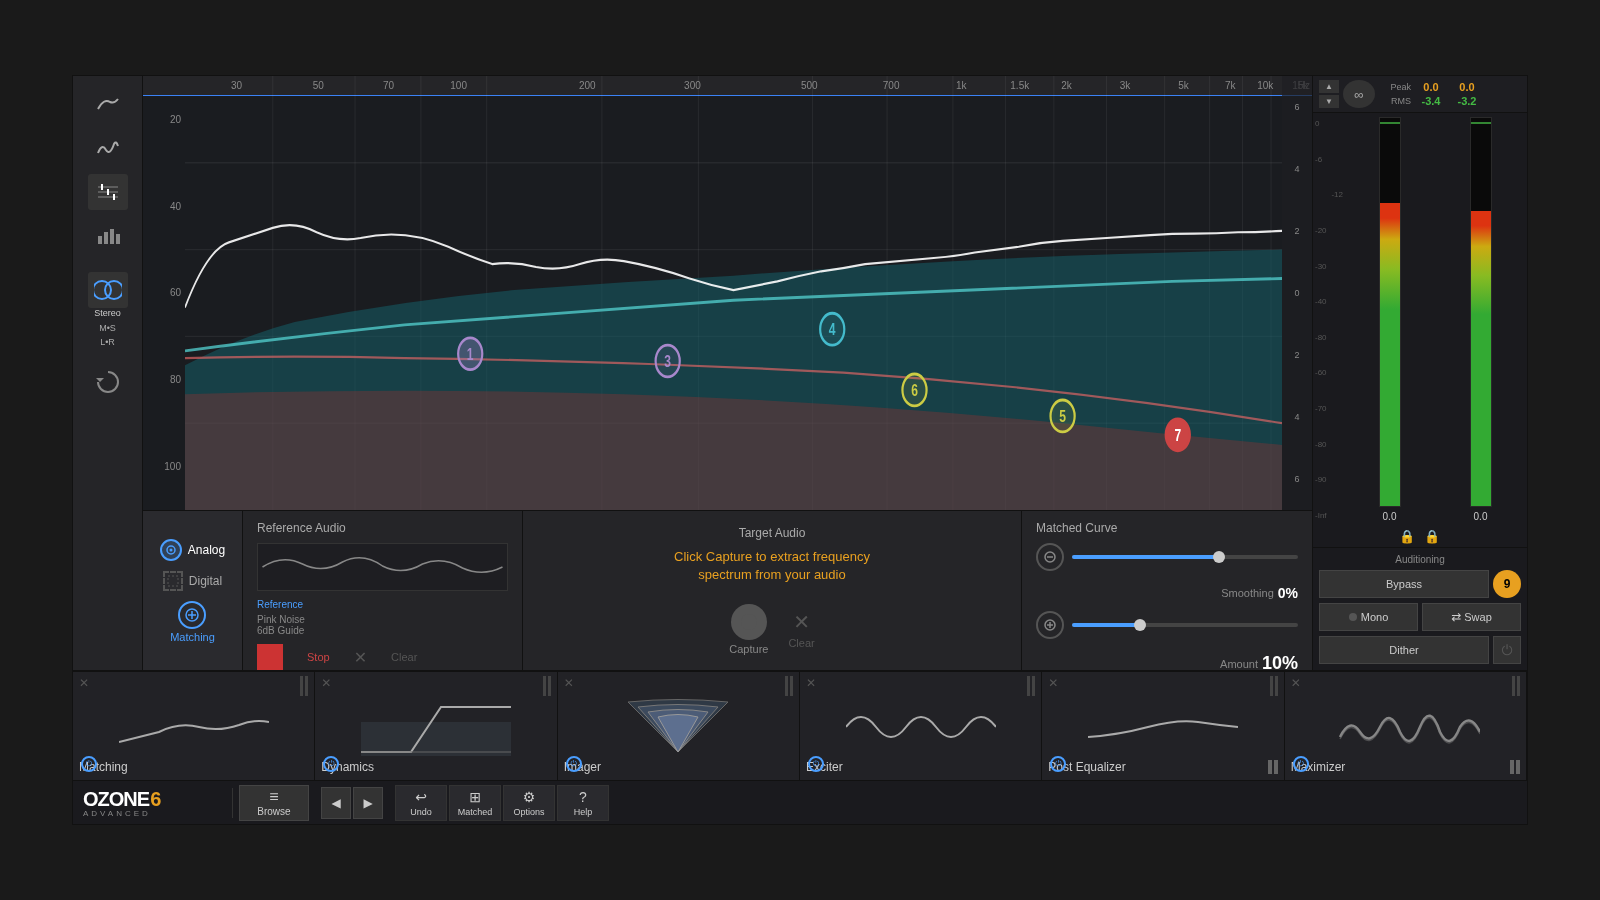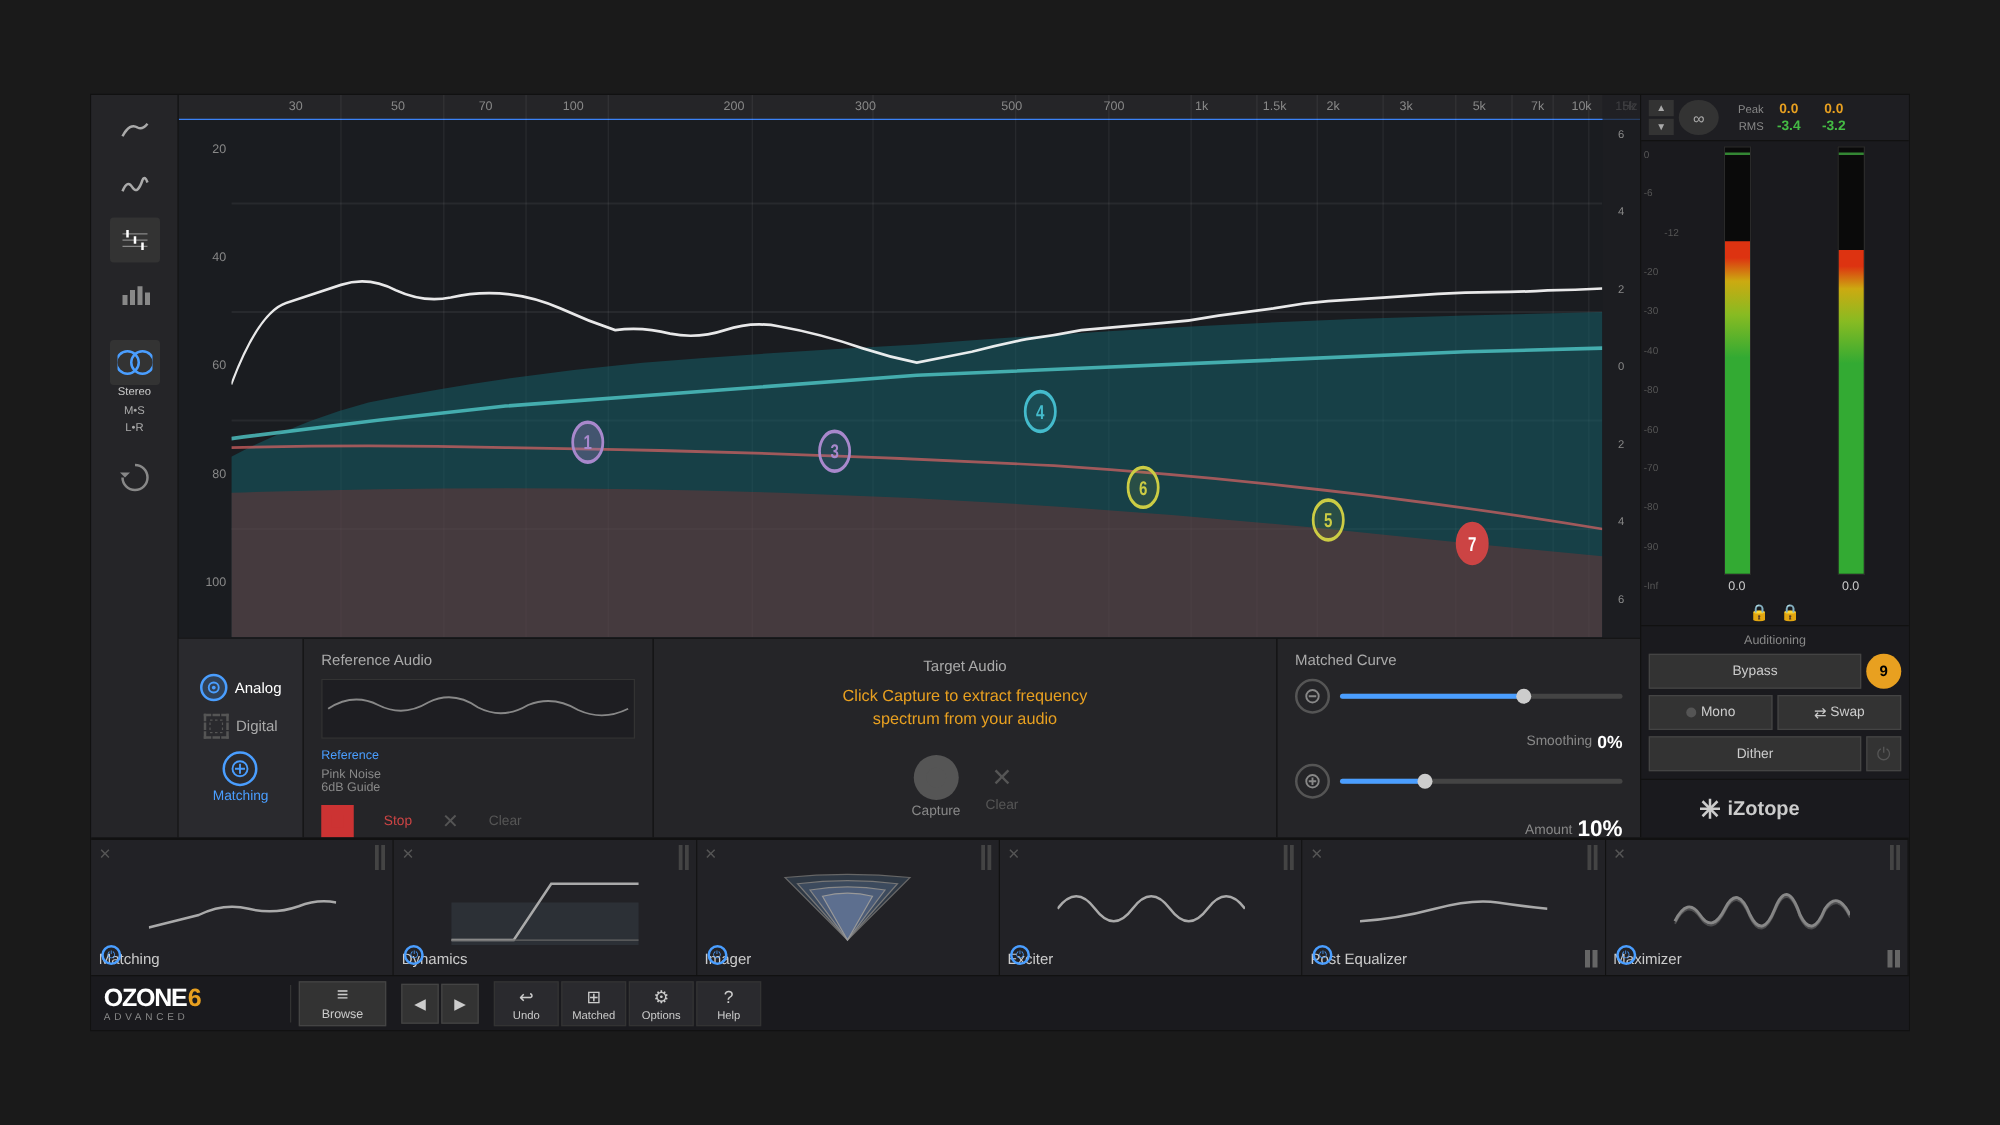--- a/index.html
+++ b/index.html
@@ -939,32 +939,20 @@
             <span style="font-size:12px;">⇄</span>
             <span>Swap</span>
           </div>
         </div>
         <div style="display:flex;gap:4px;">
           <div style="flex:1;height:28px;background:#333;border:1px solid #444;color:#ccc;font-size:11px;cursor:pointer;display:flex;align-items:center;justify-content:center;">Dither</div>
           <div style="width:28px;height:28px;background:#333;border:1px solid #444;color:#555;cursor:pointer;display:flex;align-items:center;justify-content:center;font-size:14px;">⏻</div>
         </div>
       </div>
 
-      <div style="padding:8px;display:flex;align-items:center;justify-content:center;border-top:1px solid #111;">
-        <svg width="120" height="30" viewBox="0 0 120 30">
-
-          <g transform="translate(8,15)">
-            <line x1="0" y1="-8" x2="0" y2="8" stroke="#ccc" stroke-width="2"></line>
-            <line x1="-8" y1="0" x2="8" y2="0" stroke="#ccc" stroke-width="2"></line>
-            <line x1="-6" y1="-6" x2="6" y2="6" stroke="#ccc" stroke-width="2"></line>
-            <line x1="6" y1="-6" x2="-6" y2="6" stroke="#ccc" stroke-width="2"></line>
-          </g>
-          <text x="22" y="20" font-size="16" fill="#ccc" font-weight="bold" font-family="Arial">iZotope</text>
-        </svg>
-      </div>
     </div>
 
   </div>
 
   <div class="module-strip">
 
     <div class="module">
       <span class="module-close">✕</span>
       <div class="module-handle">
         <div class="handle-bar"></div>

